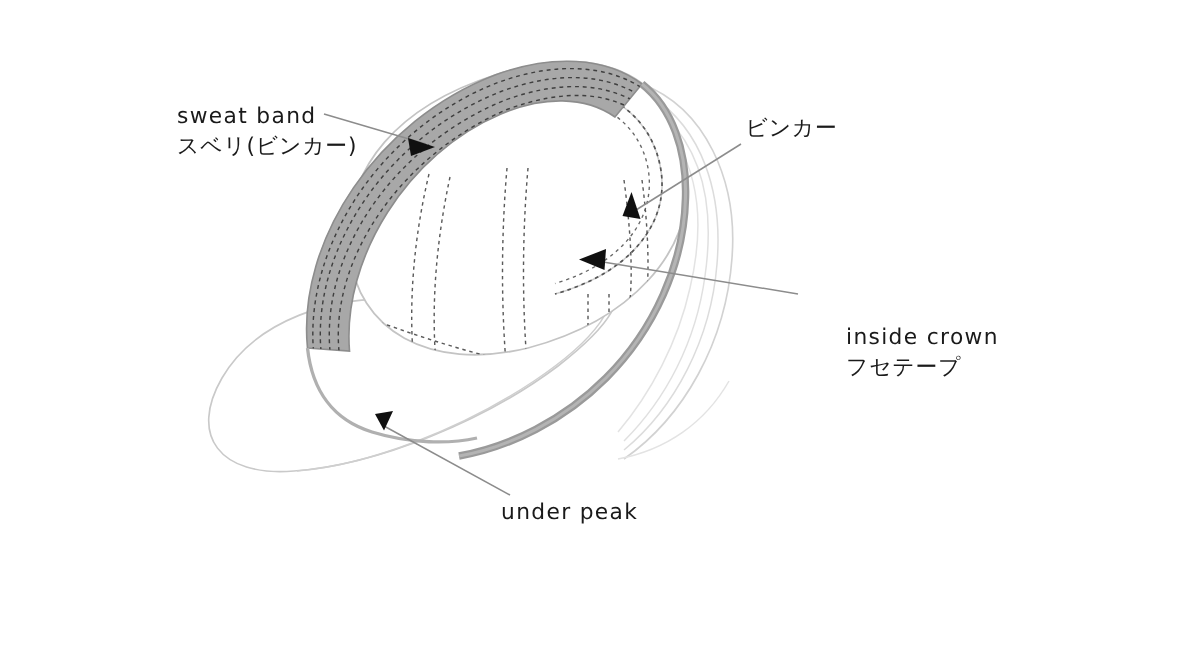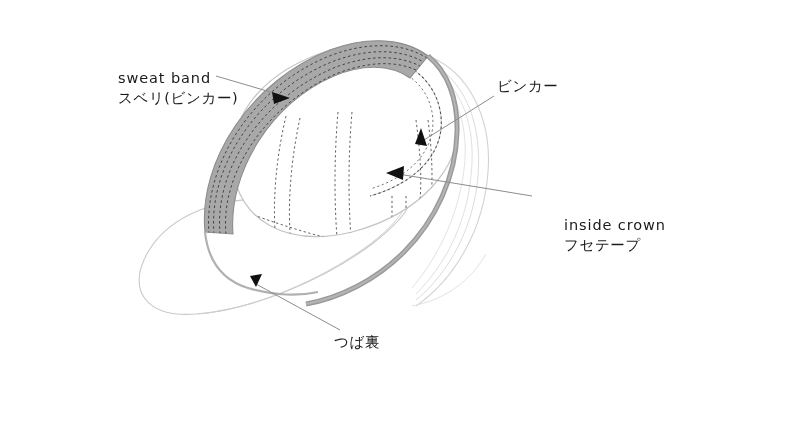--- a/index.html
+++ b/index.html
@@ -192,16 +192,16 @@
   <div class="label" id="label-seam-tape">
     <span class="ja">ビンカー</span>
   </div>
 
   <div class="label" id="label-inside-crown">
     <span class="en">inside crown</span>
     <span class="ja">フセテープ</span>
   </div>
 
   <div class="label" id="label-under-peak">
-    <span class="ja">つば裏</span>
+    <span class="en">under peak</span>
   </div>
 
 </div>
 
 </body></html>

